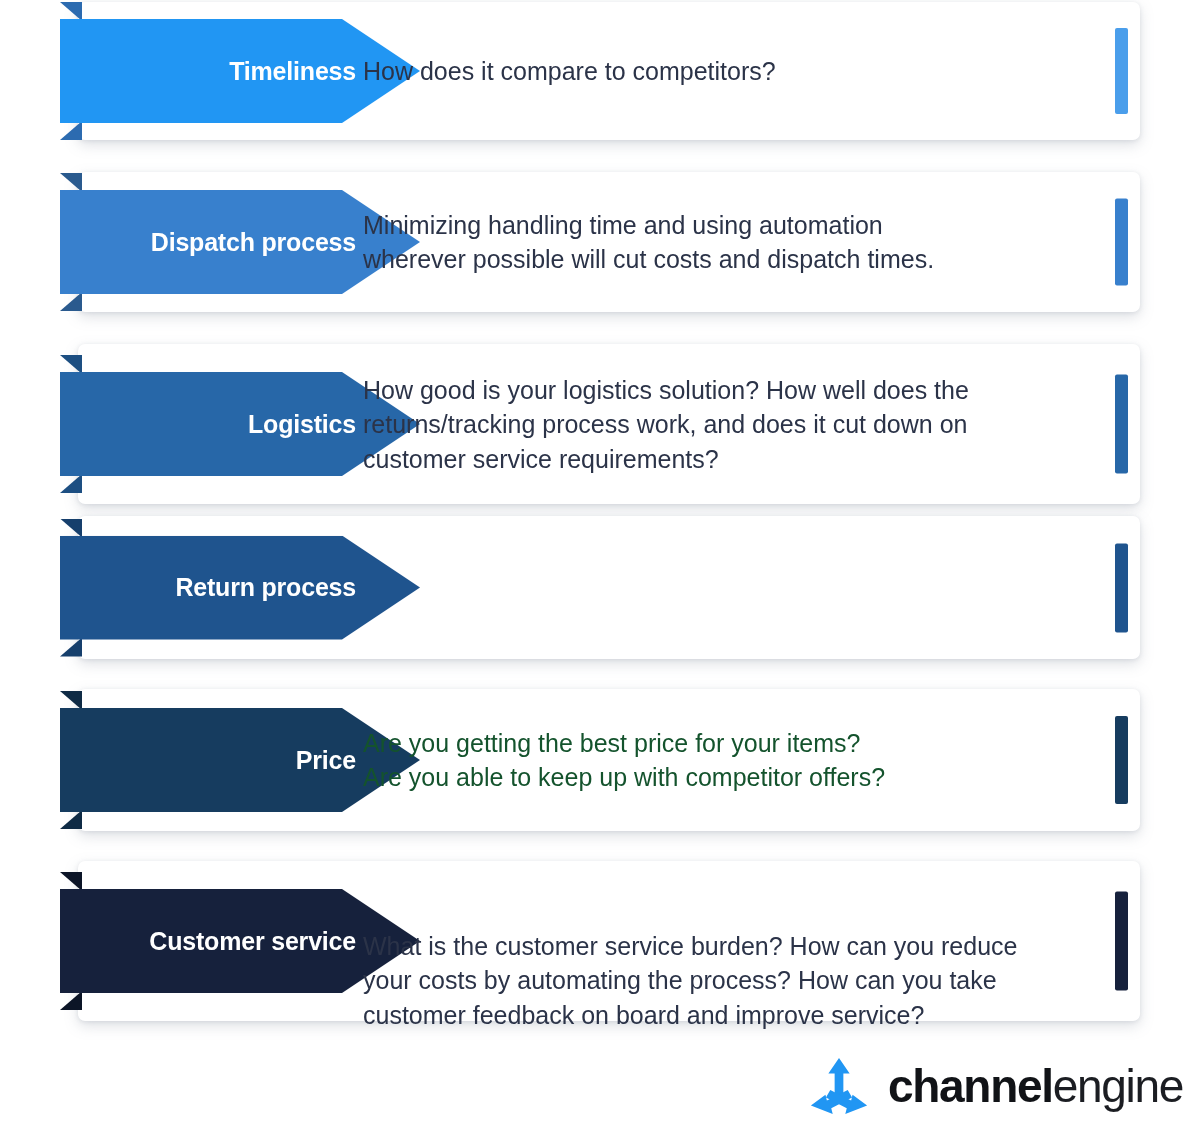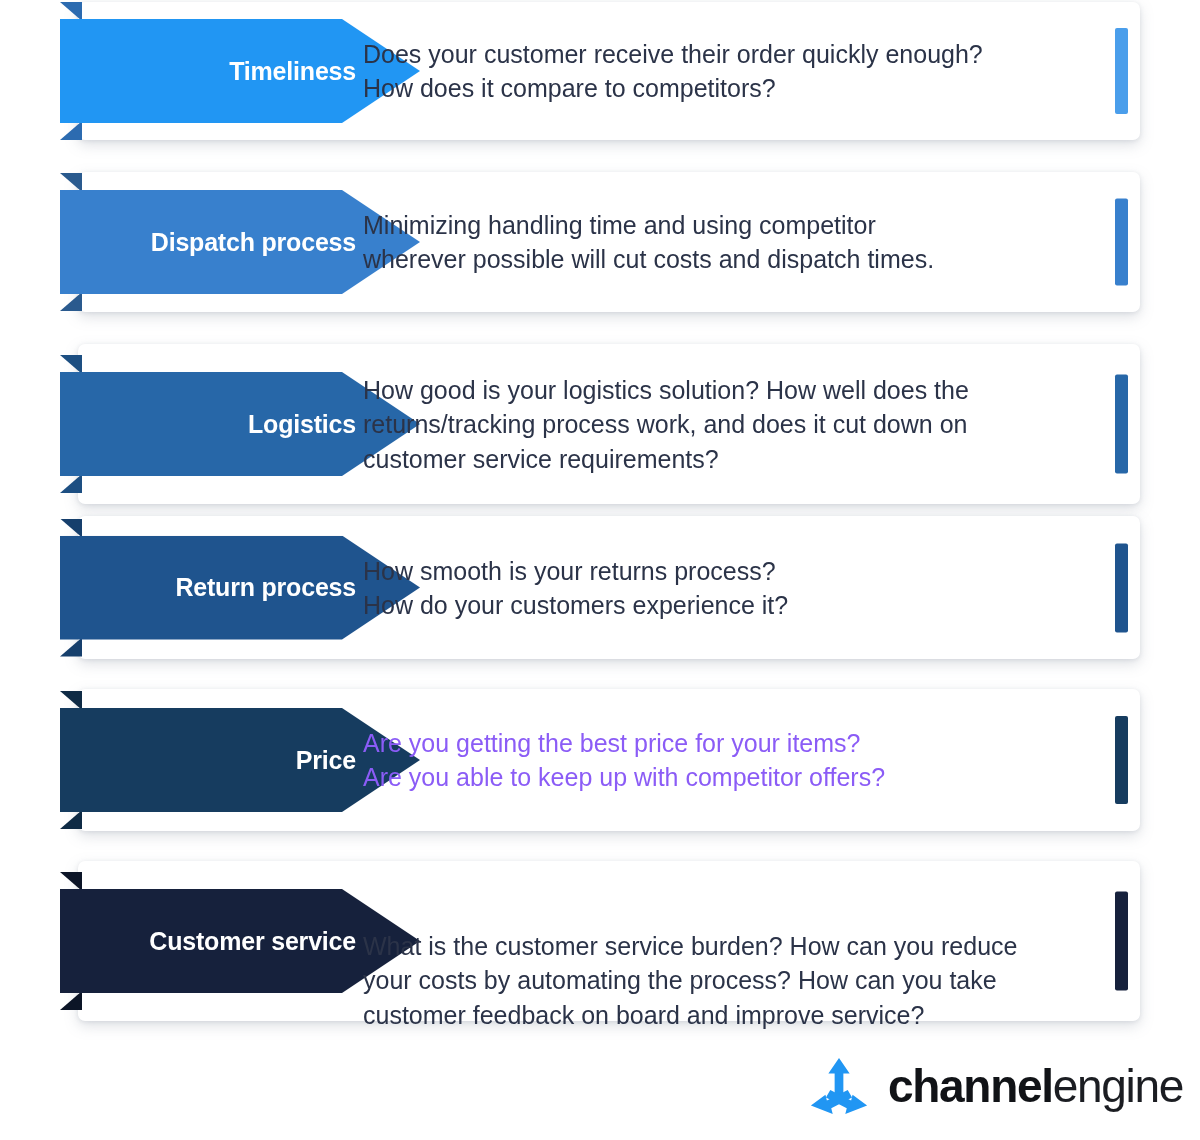--- a/index.html
+++ b/index.html
@@ -119,35 +119,34 @@
 <div id="board">
     <div class="row" style="top: 2px; height: 138px; background: rgb(255, 255, 255);">
       <div class="ribbon-wrap">
         <span class="fold top" style="background: rgb(44, 107, 176);"></span>
         <span class="fold bot" style="background: rgb(44, 107, 176);"></span>
         <div class="ribbon" style="background: rgb(33, 150, 243);">
           <span class="ribbon-label">Timeliness</span>
         </div>
       </div>
       <div class="desc" style="color: rgb(43, 51, 72);">
-        <span class="line">Does your customer receive their order quickly enough?</span>
         <span class="line">How does it compare to competitors?</span>
       </div>
       <span class="accent" style="background: rgb(74, 158, 235); height: 86px;"></span>
     </div>
     <div class="row" style="top: 172px; height: 140px; background: rgb(255, 255, 255);">
       <div class="ribbon-wrap">
         <span class="fold top" style="background: rgb(42, 90, 142);"></span>
         <span class="fold bot" style="background: rgb(42, 90, 142);"></span>
         <div class="ribbon" style="background: rgb(56, 128, 205);">
           <span class="ribbon-label">Dispatch process</span>
         </div>
       </div>
       <div class="desc" style="color: rgb(43, 51, 72);">
-        <span class="line">Minimizing handling time and using competitor</span>
+        <span class="line">Minimizing handling time and using automation</span>
         <span class="line">wherever possible will cut costs and dispatch times.</span>
       </div>
       <span class="accent" style="background: rgb(56, 128, 205); height: 87px;"></span>
     </div>
     <div class="row" style="top: 344px; height: 160px; background: rgb(255, 255, 255);">
       <div class="ribbon-wrap">
         <span class="fold top" style="background: rgb(29, 79, 130);"></span>
         <span class="fold bot" style="background: rgb(29, 79, 130);"></span>
         <div class="ribbon" style="background: rgb(39, 103, 168); text-align: center;">
           <span class="ribbon-label">Logistics</span>
@@ -161,35 +160,31 @@
       <span class="accent" style="background: rgb(39, 103, 168); height: 99px;"></span>
     </div>
     <div class="row" style="top: 516px; height: 143px; background: rgb(255, 255, 255);">
       <div class="ribbon-wrap">
         <span class="fold top" style="background: rgb(22, 63, 108);"></span>
         <span class="fold bot" style="background: rgb(22, 63, 108);"></span>
         <div class="ribbon" style="background: rgb(31, 84, 142);">
           <span class="ribbon-label">Return process</span>
         </div>
       </div>
-      <div class="desc" style="color: rgb(43, 51, 72);">
-        <span class="line">How smooth is your returns process?</span>
-        <span class="line">How do your customers experience it?</span>
-      </div>
       <span class="accent" style="background: rgb(31, 84, 142); height: 89px;"></span>
     </div>
     <div class="row" style="top: 689px; height: 142px; background: rgb(255, 255, 255);">
       <div class="ribbon-wrap">
         <span class="fold top" style="background: rgb(15, 43, 69);"></span>
         <span class="fold bot" style="background: rgb(15, 43, 69);"></span>
         <div class="ribbon" style="background: rgb(22, 60, 95);">
           <span class="ribbon-label">Price</span>
         </div>
       </div>
-      <div class="desc" style="color: #8b5cf6;">
+      <div class="desc" style="color: #14532d;">
         <span class="line">Are you getting the best price for your items?</span>
         <span class="line">Are you able to keep up with competitor offers?</span>
       </div>
       <span class="accent" style="background: rgb(22, 60, 95); height: 88px;"></span>
     </div>
     <div class="row" style="top: 861px; height: 160px; background: rgb(255, 255, 255);">
       <div class="ribbon-wrap">
         <span class="fold top" style="background: rgb(12, 21, 39);"></span>
         <span class="fold bot" style="background: rgb(12, 21, 39);"></span>
         <div class="ribbon" style="background: rgb(22, 33, 60); padding-left: 40px;">

